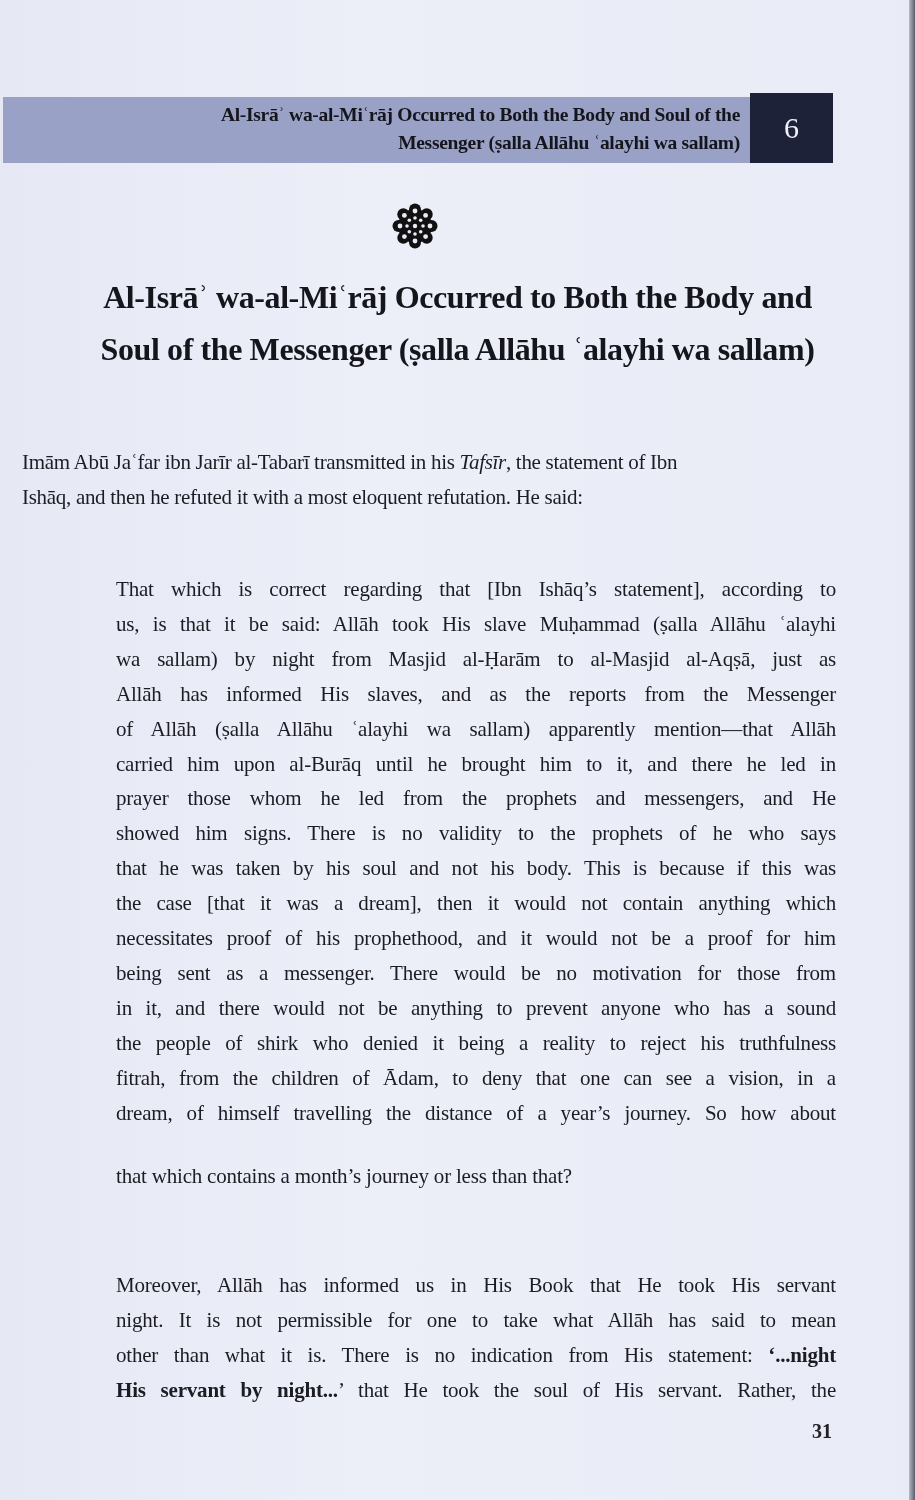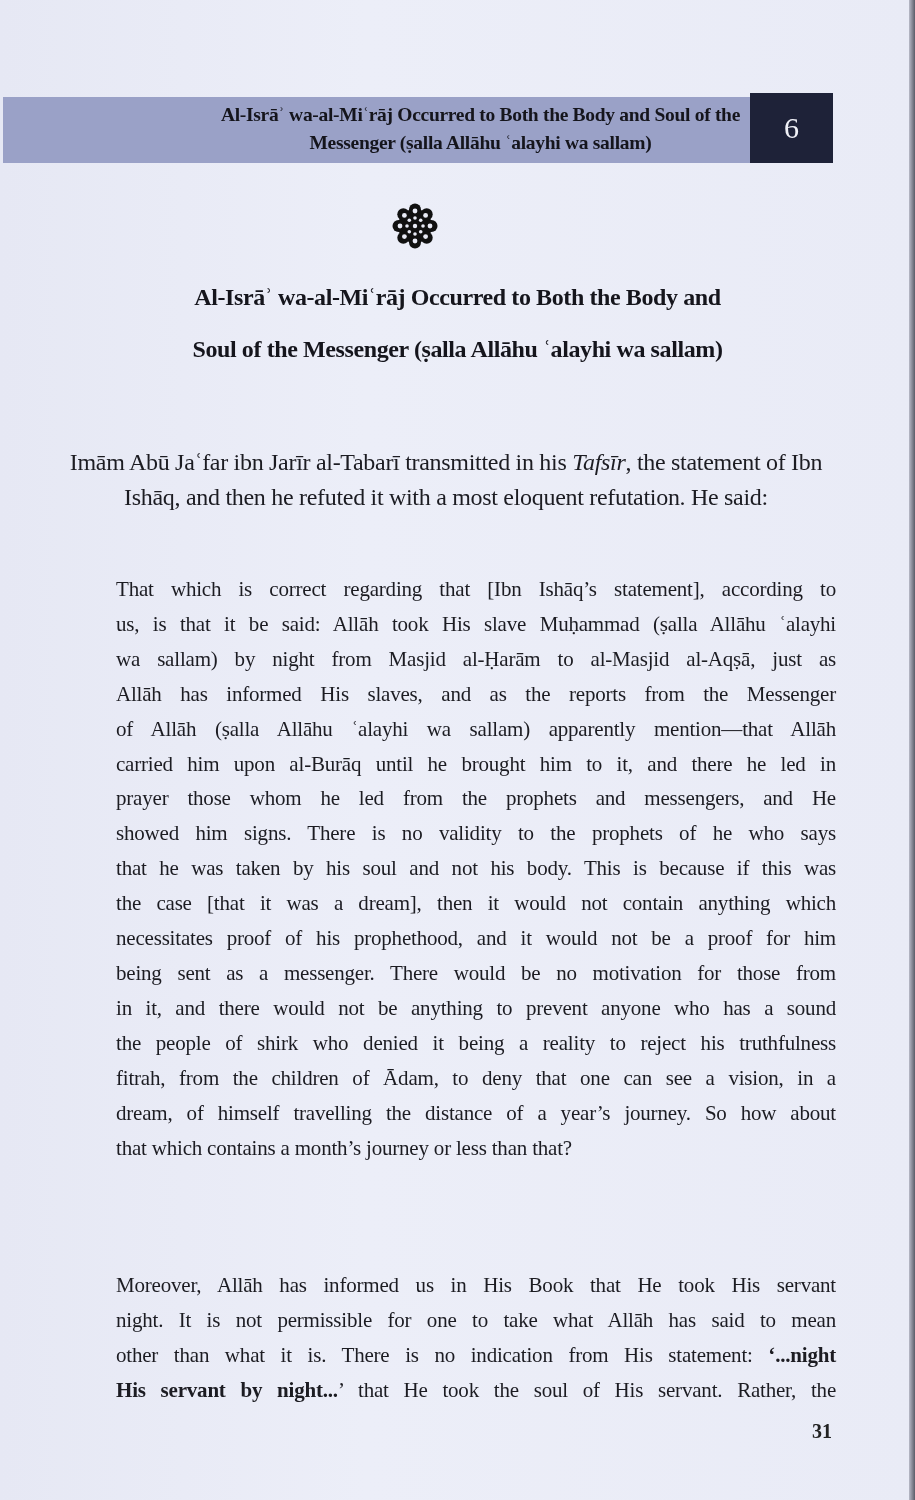--- a/index.html
+++ b/index.html
@@ -71,31 +71,31 @@
       width: 46px;
       height: 46px;
     }
     .title {
       position: absolute;
       left: 0;
       right: 0;
       top: 271px;
       text-align: center;
       font-weight: bold;
-      font-size: 24px;
+      font-size: 32px;
       line-height: 52px;
       color: #15151c;
       letter-spacing: -0.4px;
     }
     .intro {
       position: absolute;
-      left: 31px;
+      left: 22px;
       width: 830px;
       top: 445px;
-      font-size: 24px;
+      font-size: 21px;
       line-height: 35px;
       letter-spacing: -0.3px;
     }
     .quote {
       position: absolute;
       left: 116px;
       width: 720px;
       font-size: 21px;
       line-height: 34.9px;
       text-align: justify;
@@ -105,23 +105,23 @@
     .q1 { top: 572px; }
     .q2 { top: 1268px; }
     .page-number {
       position: absolute;
       left: 812px;
       top: 1420px;
       font-weight: bold;
       font-size: 20px;
       color: #222;
     }
-    .line { display: block; white-space: nowrap; text-align: center; }
+    .line { display: block; white-space: nowrap; }
     .justify .line { display: block; text-align: justify; text-align-last: justify; white-space: normal; }
-    .justify .line.last { text-align-last: left; }
+    .justify .line.last { text-align-last: left; margin-top: 28px; }
     em { font-style: italic; }
     b { font-weight: bold; }
   </style>
 </head>
 <body>
 
 <div class="page">
 
   <div class="header-band">
     <div class="header-title">

